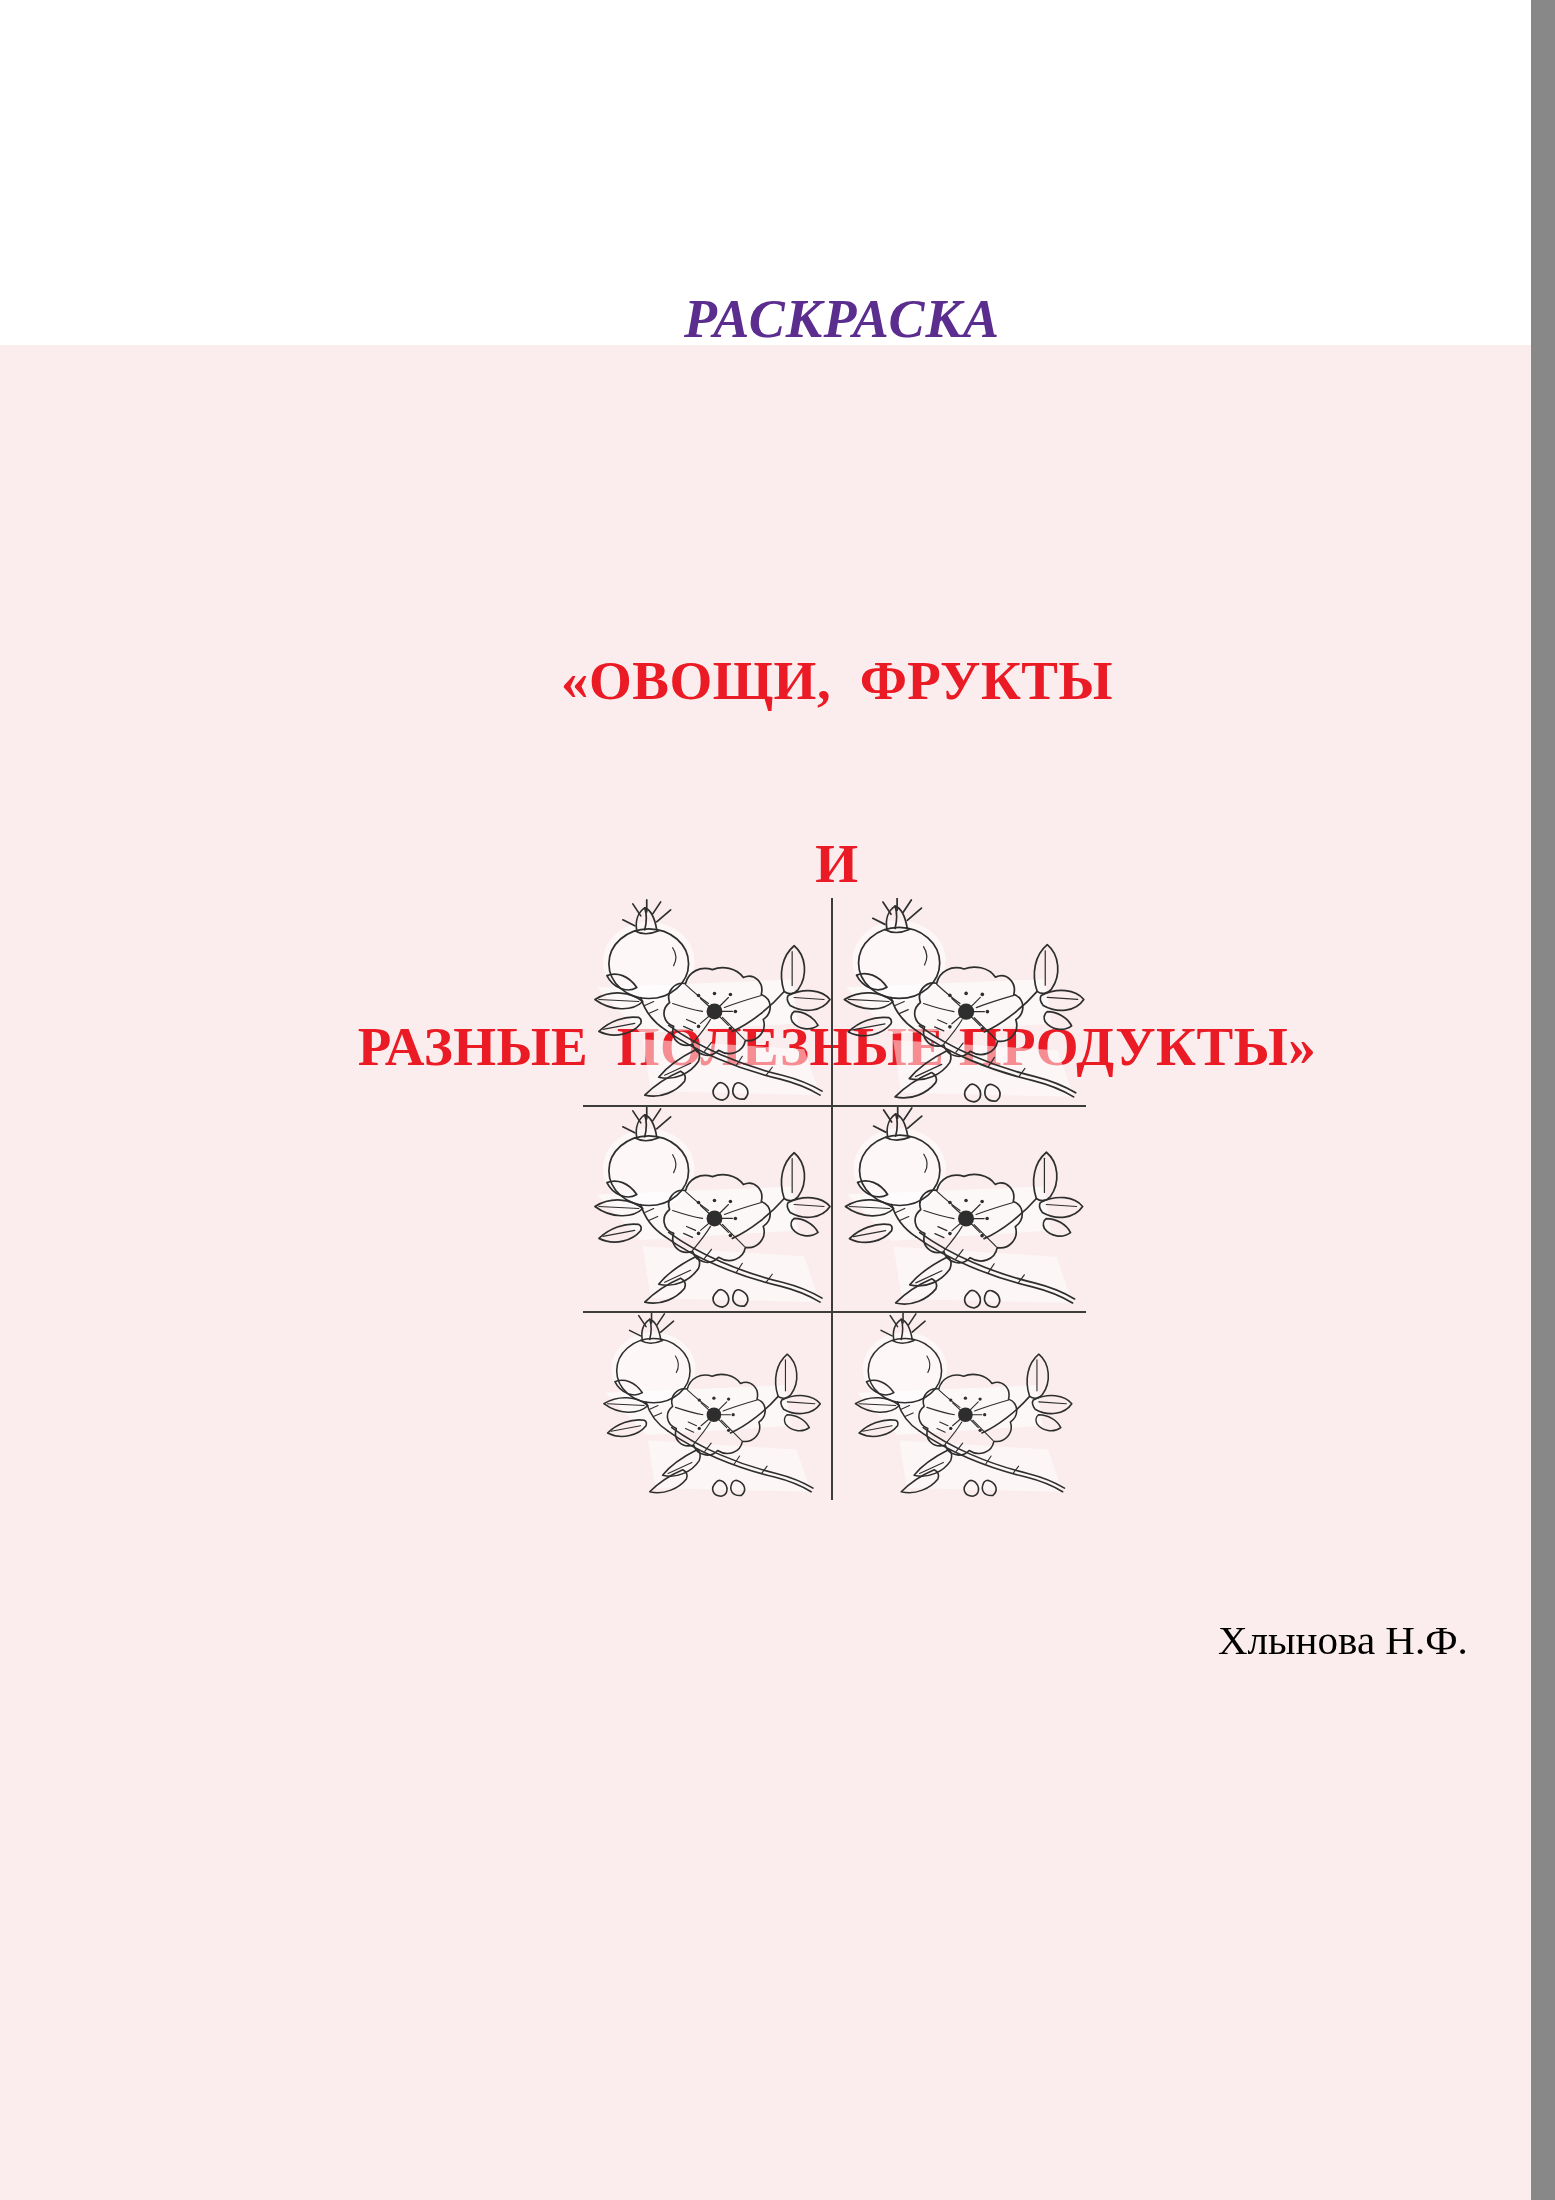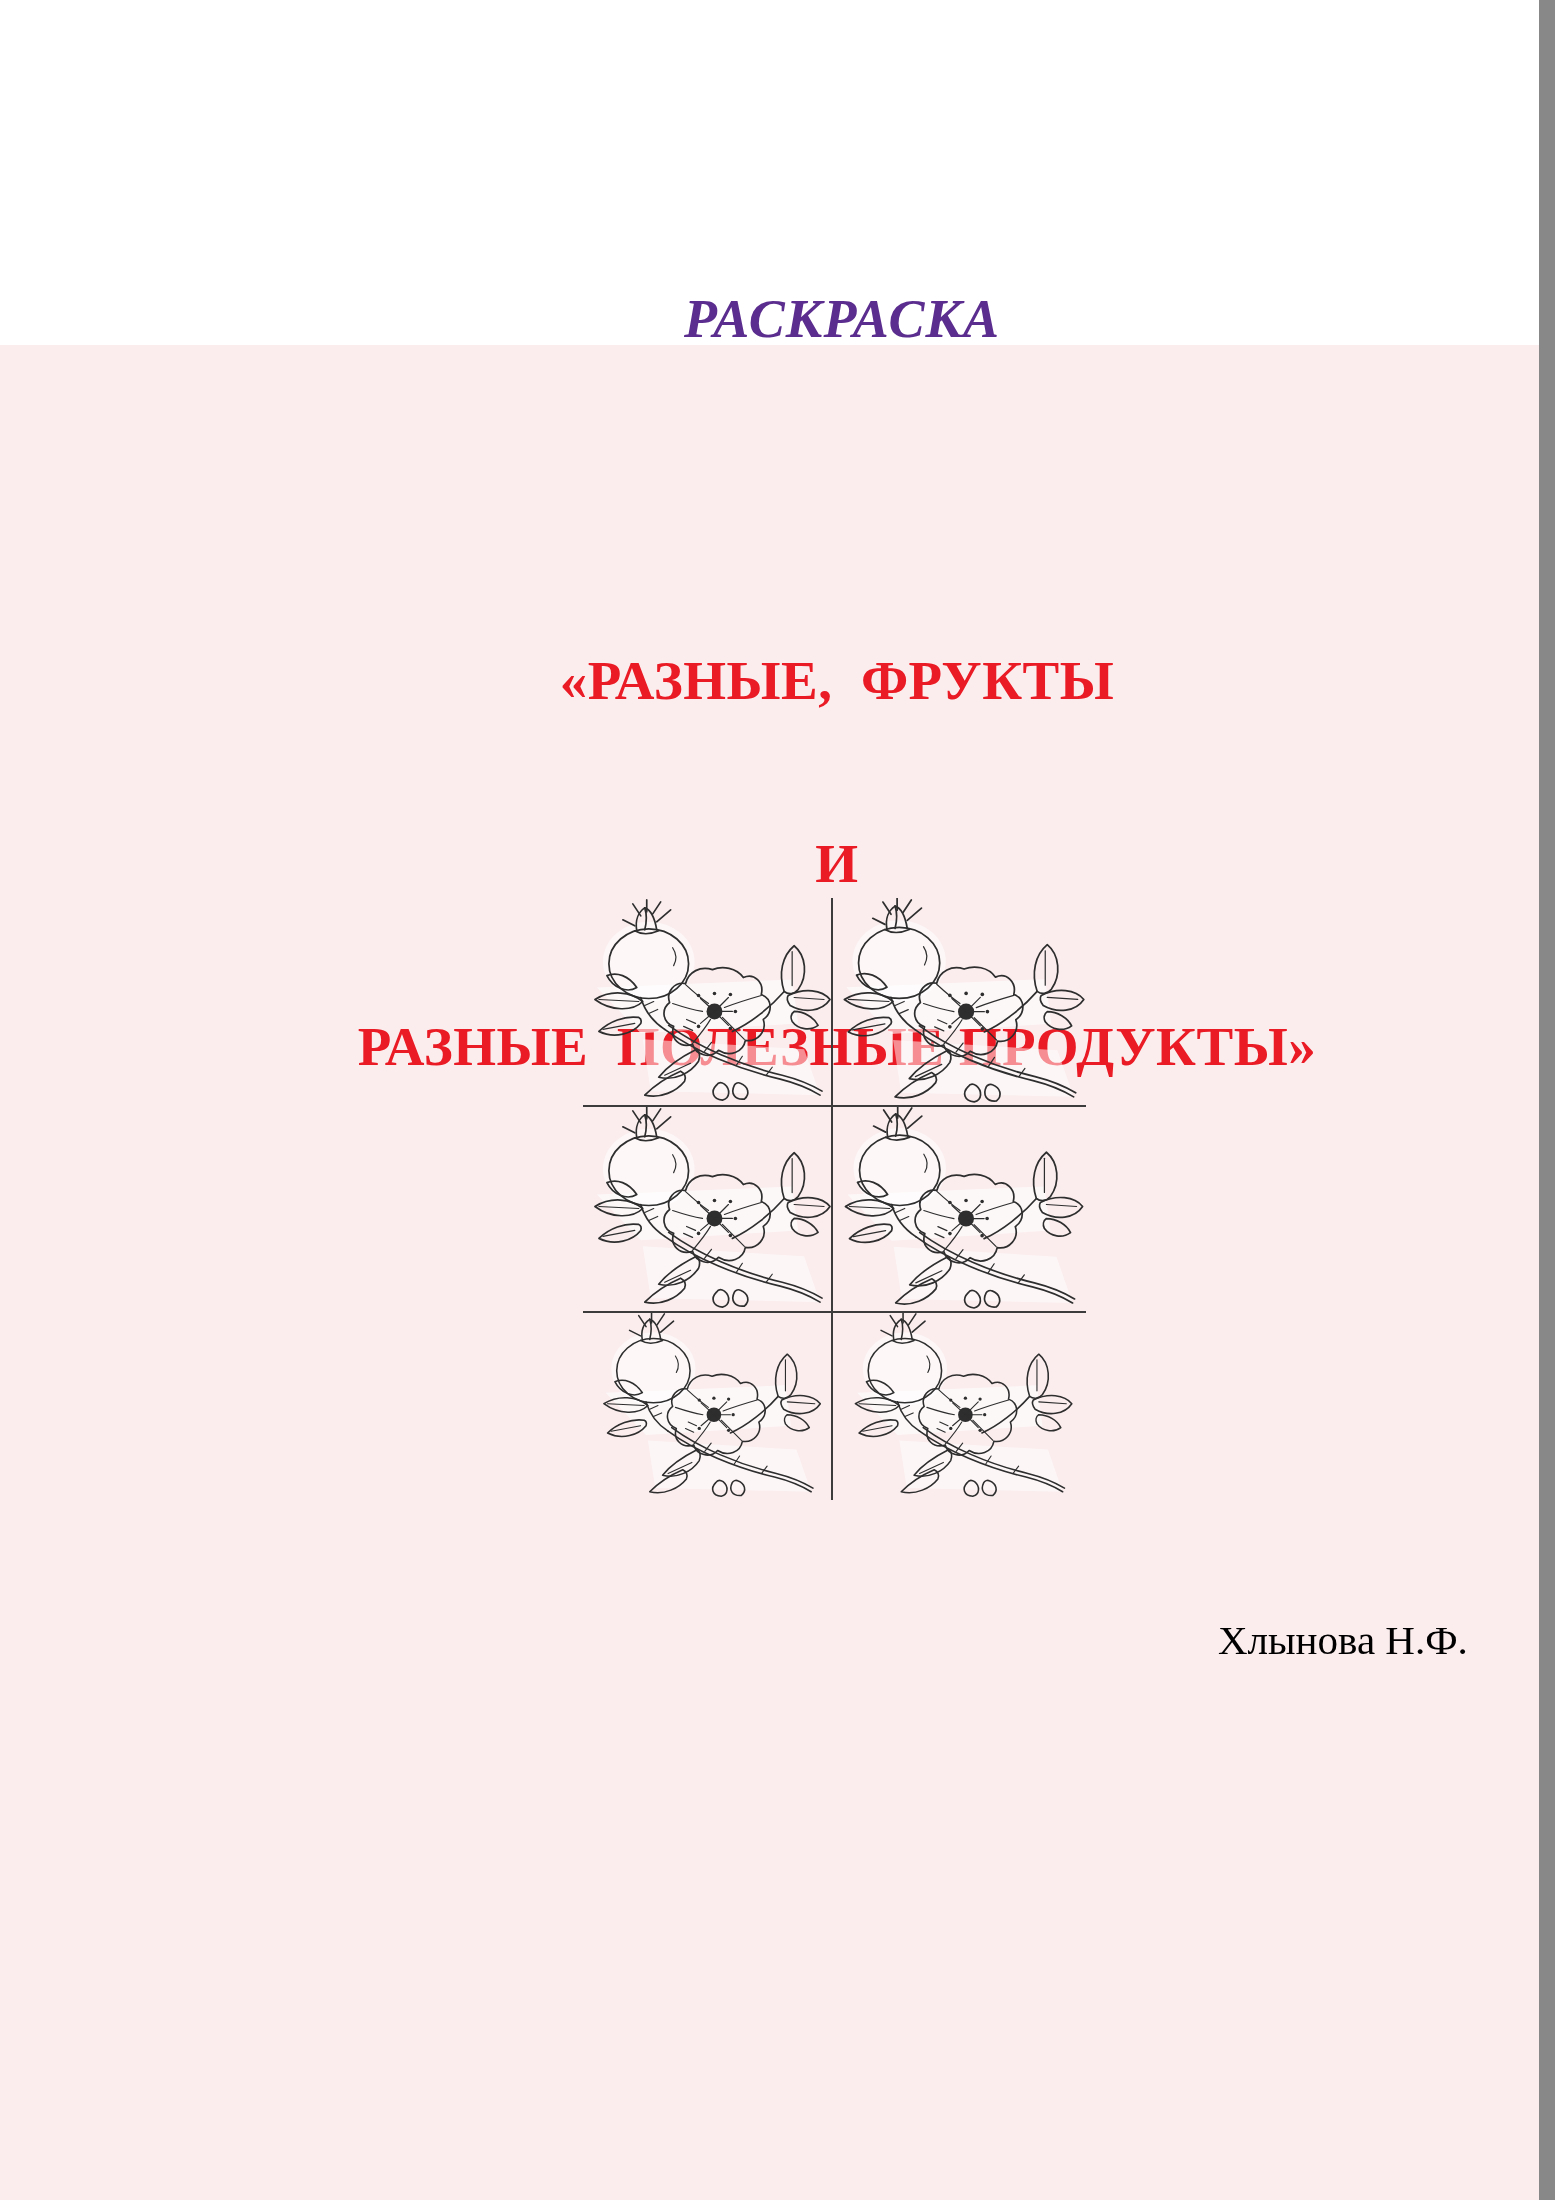--- a/index.html
+++ b/index.html
@@ -3,21 +3,20 @@
 <meta charset="utf-8">
 <style>
   html,body{margin:0;padding:0;}
   body{background:#888;}
   .page{
     position:relative;
     width:1531px;height:2200px;
     background:#ffffff;
     overflow:hidden;
     font-family:"Liberation Serif","DejaVu Serif",serif;
-    padding-left:8px;
   }
   .pink-band{
     position:absolute;left:0;right:0;top:345px;bottom:0;
     background:#fbedee;
   }
   .coloring-title{
     position:absolute;top:292px;left:842px;
     transform:translateX(-50%);
     white-space:pre;
     font-size:54px;line-height:54px;
@@ -56,21 +55,21 @@
 </head>
 <body>
 
 <div class="page">
 
   <div class="pink-band"></div>
 
   <div class="coloring-title">РАСКРАСКА</div>
 
   <div class="book-title-block">
-    <div>«РАЗНЫЕ,  ФРУКТЫ</div>
+    <div>«ОВОЩИ,  ФРУКТЫ</div>
     <div>И</div>
     <div>РАЗНЫЕ  ПОЛЕЗНЫЕ ПРОДУКТЫ»</div>
   </div>
 
   <svg width="0" height="0" style="position:absolute" aria-hidden="true">
     <defs>
       <symbol id="rosehip" viewBox="0 0 250 205" preserveAspectRatio="xMidYMid meet">
 
         <g fill="#ffffff" stroke="none">
           <ellipse cx="66" cy="62" rx="46" ry="40" opacity="0.55"></ellipse>

